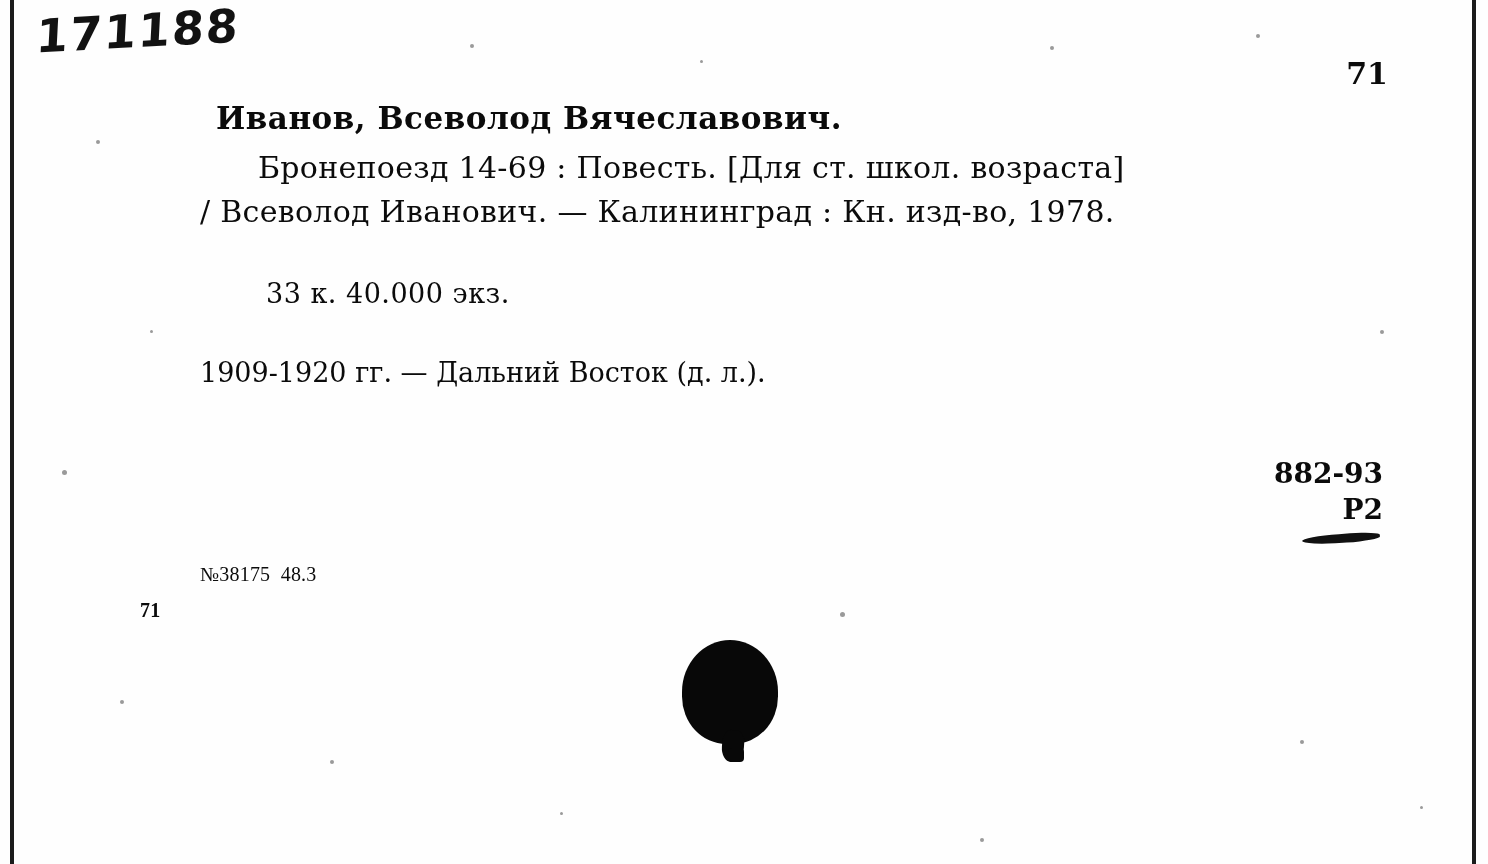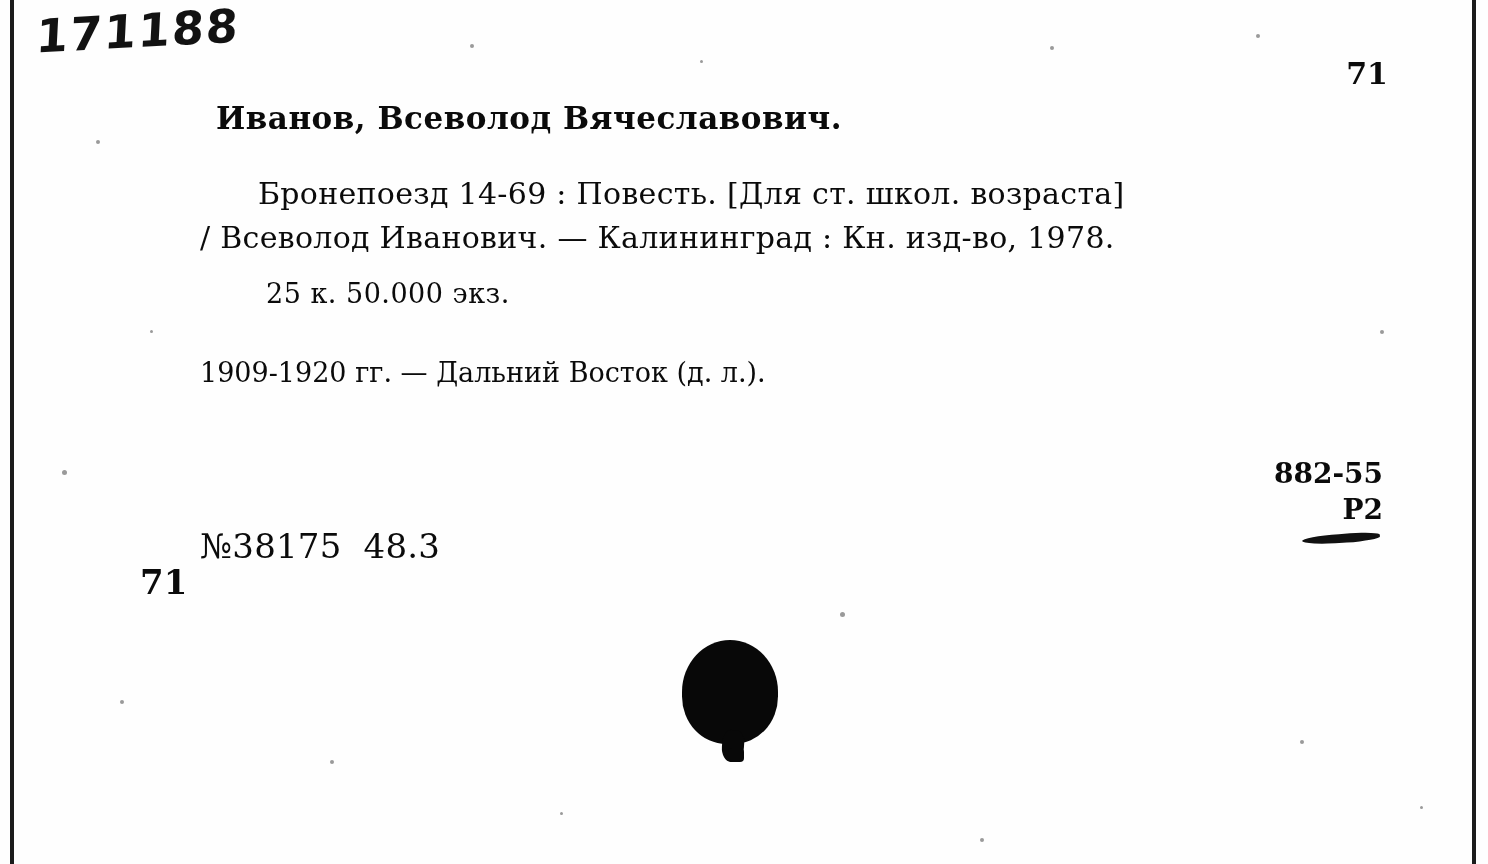--- a/index.html
+++ b/index.html
@@ -80,21 +80,21 @@
     top: 146px;
     width: 1190px;
     font-size: 30px;
     line-height: 44px;
     letter-spacing: 0.3px;
   }
   .body-block .ln {
     display: block;
     white-space: pre;
   }
-  .indent1 { padding-left: 58px; margin-top: 26px; }
+  .indent1 { padding-left: 58px; }
   .indent2 { padding-left: 70px; }
 
   .price-line {
     position: absolute;
     left: 266px;
     top: 278px;
     font-size: 27px;
     letter-spacing: 0.5px;
   }
 
@@ -126,24 +126,25 @@
     width: 78px;
     height: 9px;
     background: #111;
     border-radius: 50% 40% 45% 55%;
     transform: rotate(-4deg);
   }
 
   .ledger {
     position: absolute;
     left: 200px;
-    top: 528px;
-    font-size: 34px;
+    top: 556px;
+    font-size: 20px;
     line-height: 36px;
     letter-spacing: 0.2px;
+    font-family: Liberation Serif, serif;
   }
   .ledger .ln { display: block; white-space: pre; }
   .ledger .row-num {
     position: absolute;
     left: -60px;
     top: 36px;
     font-weight: 700;
   }
 
   .imprint {
@@ -197,28 +198,28 @@
 
   <div class="page-number">71</div>
 
   <div class="author">Иванов, Всеволод Вячеславович.</div>
 
   <div class="body-block">
     <span class="ln indent1">Бронепоезд 14-69 : Повесть. [Для ст. школ. возраста]</span>
     <span class="ln">/ Всеволод Иванович. — Калининград : Кн. изд-во, 1978.</span>
   </div>
 
-  <div class="price-line">25 к. 50.000 экз.</div>
+  <div class="price-line">33 к. 40.000 экз.</div>
 
   <div class="subject-block">
     <span class="ln">1909-1920 гг. — Дальний Восток (д. л.).</span>
   </div>
 
   <div class="class-right">
-    <div>882-55</div>
+    <div>882-93</div>
     <div>Р2</div>
   </div>
   <div class="stroke"></div>
 
   <div class="ledger">
     <span class="ln">№38175  48.3</span>
     <span class="row-num">71</span>
   </div>
 
 

